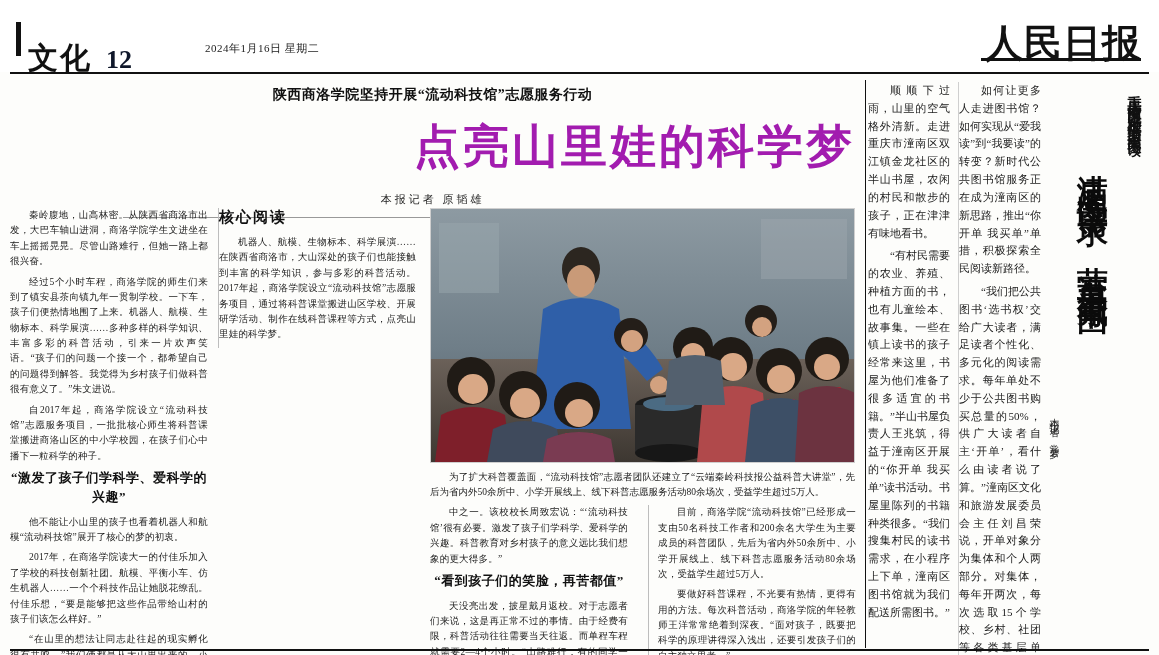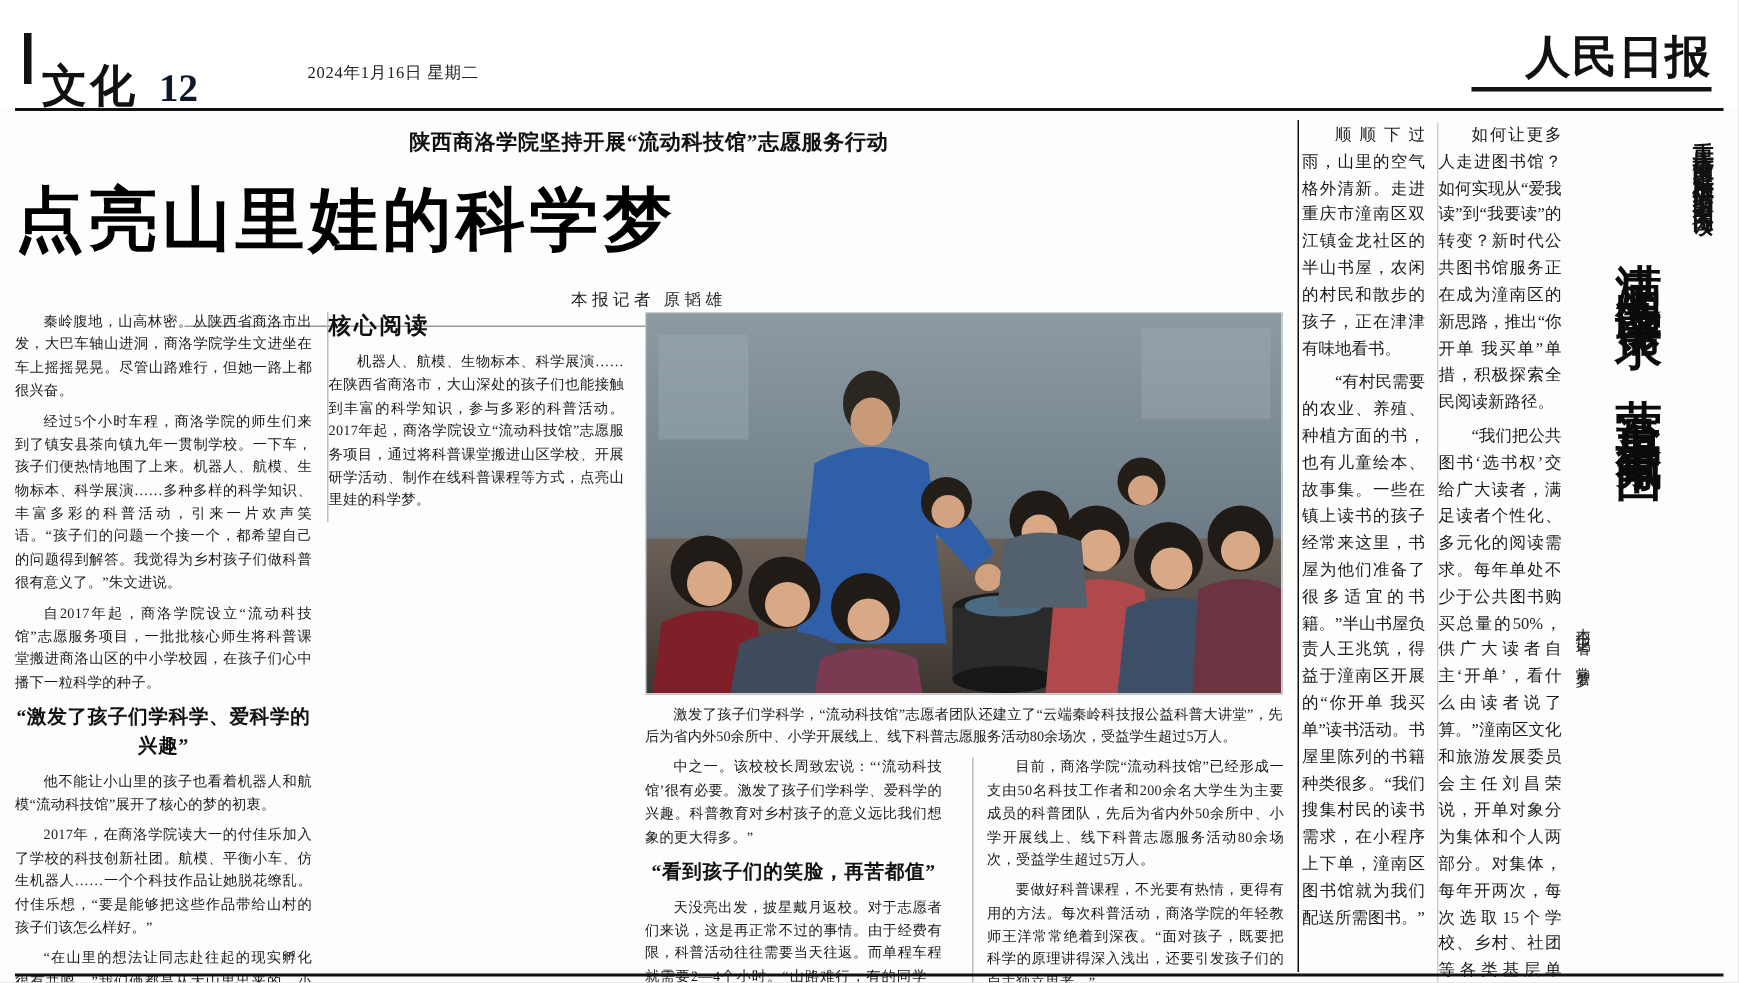--- a/index.html
+++ b/index.html
@@ -62,21 +62,21 @@
     left: 205px;
     top: 41px;
     font-size: 11px;
     color: #222;
     letter-spacing: 0.5px;
   }
   .paper-title {
     position: absolute;
     right: 18px;
     top: 18px;
-    font-size: 30px;
+    font-size: 38px;
     font-weight: bold;
     letter-spacing: 1px;
     color: #111;
     font-family: "Liberation Serif", serif;
   }
   .paper-title-underline {
     position: absolute;
     right: 18px;
     top: 58px;
     width: 160px;
@@ -122,25 +122,25 @@
   
   .shoulder {
     text-align: center;
     font-size: 14px;
     font-weight: bold;
     color: #111;
     letter-spacing: 0.5px;
     margin-top: 6px;
   }
   .headline {
-    text-align: left;
+    text-align: right;
     font-size: 46px;
     font-weight: bold;
     letter-spacing: 3px;
-    color: #000000;
+    color: #a21caf;
     margin-top: 12px;
     font-family: "Liberation Serif", serif;
   }
   .byline {
     text-align: center;
     font-size: 11px;
     color: #222;
     margin-top: 14px;
     letter-spacing: 3px;
   }
@@ -409,21 +409,21 @@
               <g fill="#241e19">
                 <circle cx="200" cy="126" r="17"></circle>
                 <circle cx="330" cy="112" r="16"></circle>
               </g>
               <g fill="#d3a280">
                 <circle cx="201" cy="132" r="11"></circle>
                 <circle cx="331" cy="118" r="10"></circle>
               </g>
             </svg>
           </div>
-          <p class="caption">激发了孩子们学科学，“流动科技馆”志愿者团队还建立了“云端秦岭科技报公益科普大讲堂”，先后为省内外50余所中、小学开展线上、线下科普志愿服务活动80余场次，受益学生超过5万人。</p>
+          <p class="caption">为了扩大科普覆盖面，“流动科技馆”志愿者团队还建立了“云端秦岭科技报公益科普大讲堂”，先后为省内外50余所中、小学开展线上、线下科普志愿服务活动80余场次，受益学生超过5万人。</p>
 
           <div class="sub2cols">
             <div class="sub2col a">
               <p class="p indent">中之一。该校校长周致宏说：“‘流动科技馆’很有必要。激发了孩子们学科学、爱科学的兴趣。科普教育对乡村孩子的意义远比我们想象的更大得多。”</p>
               <div class="subhead">“看到孩子们的笑脸，再苦都值”</div>
               <p class="p indent">天没亮出发，披星戴月返校。对于志愿者们来说，这是再正常不过的事情。由于经费有限，科普活动往往需要当天往返。而单程车程就需要2—4个小时。“山路难行，有的同学一上车就犯车。看到孩子们的笑脸，再</p>
 
             </div>
             <div class="sub2col b">
               <p class="p indent">目前，商洛学院“流动科技馆”已经形成一支由50名科技工作者和200余名大学生为主要成员的科普团队，先后为省内外50余所中、小学开展线上、线下科普志愿服务活动80余场次，受益学生超过5万人。</p>

